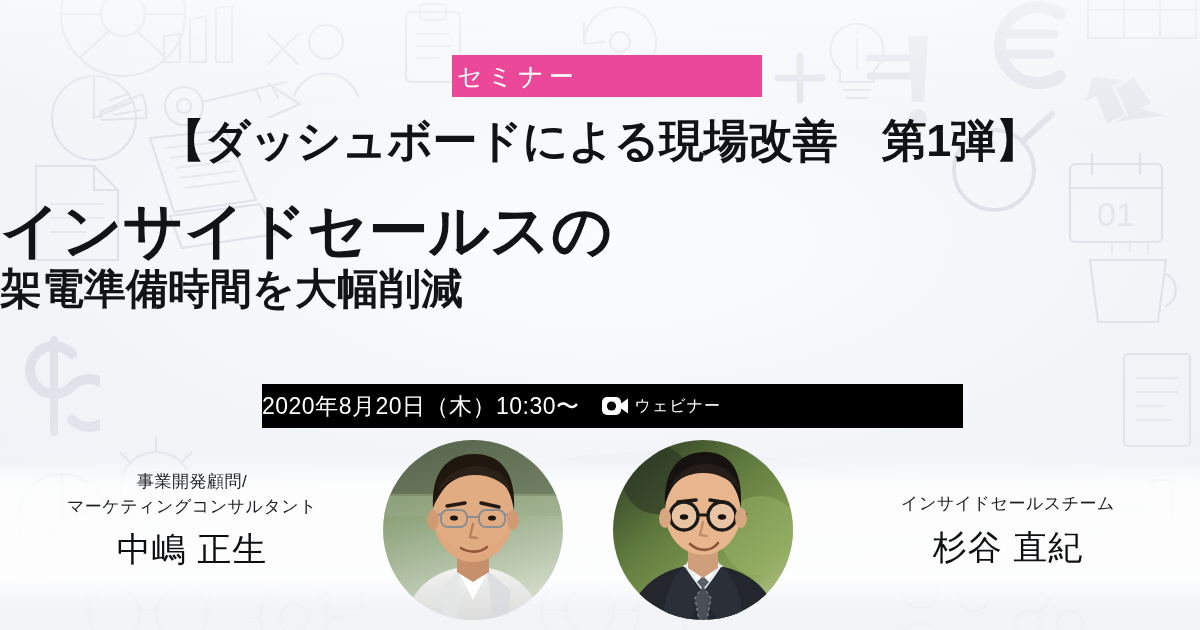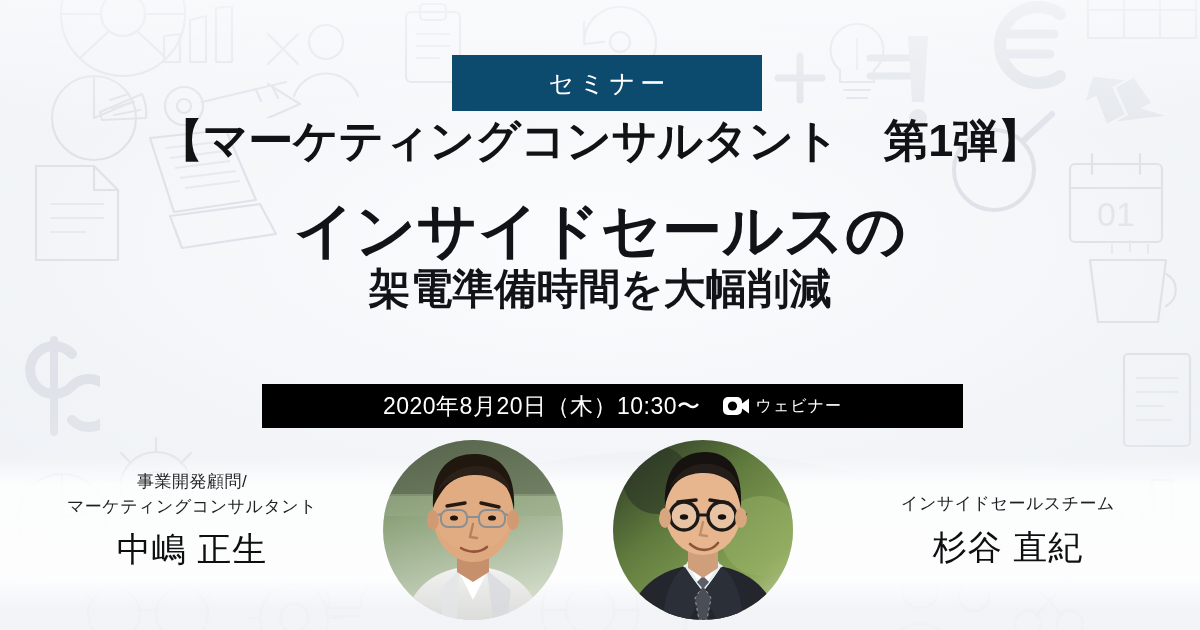--- a/index.html
+++ b/index.html
@@ -58,25 +58,24 @@
   .dl { fill: none; stroke: #dfe3e9; stroke-width: 2.2; stroke-linecap: round; stroke-linejoin: round; }
   .df { fill: #e4e8ed; stroke: none; }
   .dlt { fill: none; stroke: #e6e9ee; stroke-width: 2; }
 
   
   .badge {
     position: absolute;
     left: 452px;
     top: 55px;
     width: 310px;
-    height: 56px;
-    background: #0c4a6e;
+    height: 42px;
+    background: #ec4899;
     display: flex;
     align-items: center;
-    justify-content: center;
   }
   .badge-label {
     color: #ffffff;
     font-size: 25px;
     letter-spacing: 5px;
     font-weight: 400;
     text-indent: 5px;
   }
 
   
@@ -89,21 +88,21 @@
     font-weight: 700;
     color: #111214;
     letter-spacing: -0.5px;
     line-height: 1.0;
     white-space: nowrap;
   }
   .headline {
     position: absolute;
     left: 0; right: 0;
     top: 196px;
-    text-align: center;
+    text-align: left;
     color: #121316;
     font-weight: 700;
     font-size: 60px;
     line-height: 1.15;
     letter-spacing: 0px;
   }
   .headline .line {
     display: block;
     white-space: nowrap;
   }
@@ -112,21 +111,21 @@
   
   .datebar {
     position: absolute;
     left: 262px;
     top: 384px;
     width: 701px;
     height: 44px;
     background: #000000;
     display: flex;
     align-items: center;
-    justify-content: center;
+    justify-content: flex-start;
     gap: 22px;
   }
   .date-text {
     color: #ffffff;
     font-size: 23px;
     letter-spacing: 0.5px;
     white-space: nowrap;
   }
   .webinar-group {
     display: flex;
@@ -368,21 +367,21 @@
     </svg>
   </div>
 
   <div class="bg-vignette"></div>
   <div class="caption-band"></div>
 
   <div class="badge">
     <span class="badge-label">セミナー</span>
   </div>
 
-  <div class="subtitle">【マーケティングコンサルタント　第1弾】</div>
+  <div class="subtitle">【ダッシュボードによる現場改善　第1弾】</div>
 
   <div class="headline">
     <span class="line line1">インサイドセールスの</span>
     <span class="line line2">架電準備時間を大幅削減</span>
   </div>
 
   <div class="datebar">
     <span class="date-text">2020年8月20日（木）10:30〜</span>
     <span class="webinar-group">
       <svg class="cam-icon" width="26" height="20" viewBox="0 0 26 20">

